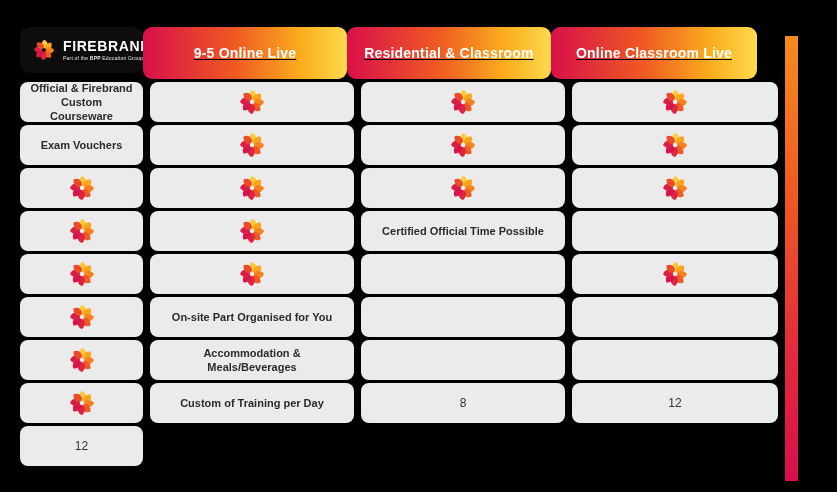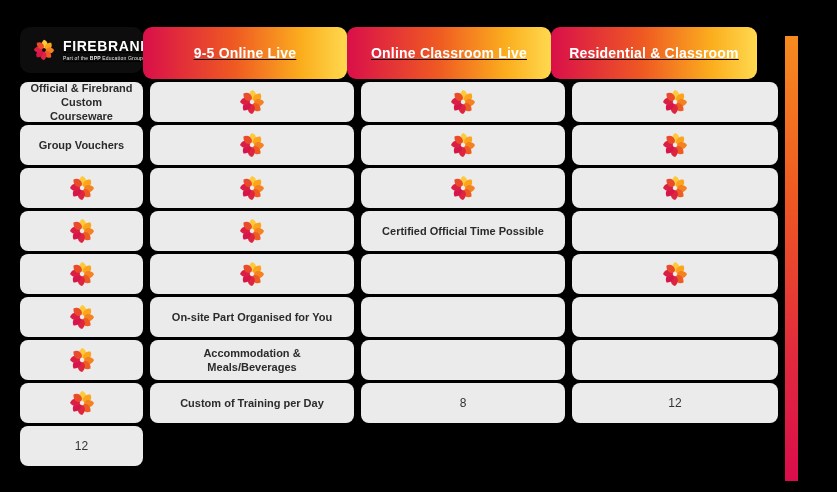--- a/index.html
+++ b/index.html
@@ -99,22 +99,22 @@
       <path fill="#E94B2B" transform="rotate(315)" d="M0 -12 C3.9 -10.7 5.3 -6.5 3.3 -3.4 C2.2 -1.9 0.1 -1.6 -1.3 -2.7 C-3.8 -5 -3.3 -9.4 0 -12 Z"></path>
     </g>
   </svg>
 </span>
       <span class="logo-text">
         <span class="brand-name">FIREBRAND</span>
         <span class="brand-tagline"><span>Part of the </span><b>BPP</b><span> Education Group</span></span>
       </span>
     </div>
     <div class="pill">9-5 Online Live</div>
+    <div class="pill">Residential &amp; Classroom</div>
     <div class="pill">Online Classroom Live</div>
-    <div class="pill">Residential &amp; Classroom</div>
   </div>
 
   <div class="grid">
     <div class="label-cell">Official &amp; Firebrand Custom Courseware</div>
     <div class="cell">
   <svg viewBox="-13 -13 26 26" aria-hidden="true">
     <g>
       <path fill="#FFC93C" transform="rotate(0)" d="M0 -12 C3.9 -10.7 5.3 -6.5 3.3 -3.4 C2.2 -1.9 0.1 -1.6 -1.3 -2.7 C-3.8 -5 -3.3 -9.4 0 -12 Z"></path>
       <path fill="#FBA51D" transform="rotate(45)" d="M0 -12 C3.9 -10.7 5.3 -6.5 3.3 -3.4 C2.2 -1.9 0.1 -1.6 -1.3 -2.7 C-3.8 -5 -3.3 -9.4 0 -12 Z"></path>
       <path fill="#F58220" transform="rotate(90)" d="M0 -12 C3.9 -10.7 5.3 -6.5 3.3 -3.4 C2.2 -1.9 0.1 -1.6 -1.3 -2.7 C-3.8 -5 -3.3 -9.4 0 -12 Z"></path>
@@ -148,21 +148,21 @@
       <path fill="#F58220" transform="rotate(90)" d="M0 -12 C3.9 -10.7 5.3 -6.5 3.3 -3.4 C2.2 -1.9 0.1 -1.6 -1.3 -2.7 C-3.8 -5 -3.3 -9.4 0 -12 Z"></path>
       <path fill="#EE5B23" transform="rotate(135)" d="M0 -12 C3.9 -10.7 5.3 -6.5 3.3 -3.4 C2.2 -1.9 0.1 -1.6 -1.3 -2.7 C-3.8 -5 -3.3 -9.4 0 -12 Z"></path>
       <path fill="#DE2540" transform="rotate(180)" d="M0 -12 C3.9 -10.7 5.3 -6.5 3.3 -3.4 C2.2 -1.9 0.1 -1.6 -1.3 -2.7 C-3.8 -5 -3.3 -9.4 0 -12 Z"></path>
       <path fill="#D6164B" transform="rotate(225)" d="M0 -12 C3.9 -10.7 5.3 -6.5 3.3 -3.4 C2.2 -1.9 0.1 -1.6 -1.3 -2.7 C-3.8 -5 -3.3 -9.4 0 -12 Z"></path>
       <path fill="#DB1F44" transform="rotate(270)" d="M0 -12 C3.9 -10.7 5.3 -6.5 3.3 -3.4 C2.2 -1.9 0.1 -1.6 -1.3 -2.7 C-3.8 -5 -3.3 -9.4 0 -12 Z"></path>
       <path fill="#E94B2B" transform="rotate(315)" d="M0 -12 C3.9 -10.7 5.3 -6.5 3.3 -3.4 C2.2 -1.9 0.1 -1.6 -1.3 -2.7 C-3.8 -5 -3.3 -9.4 0 -12 Z"></path>
     </g>
   </svg>
 </div>
 
-    <div class="label-cell">Group Vouchers</div>
+    <div class="label-cell">Exam Vouchers</div>
     <div class="cell">
   <svg viewBox="-13 -13 26 26" aria-hidden="true">
     <g>
       <path fill="#FFC93C" transform="rotate(0)" d="M0 -12 C3.9 -10.7 5.3 -6.5 3.3 -3.4 C2.2 -1.9 0.1 -1.6 -1.3 -2.7 C-3.8 -5 -3.3 -9.4 0 -12 Z"></path>
       <path fill="#FBA51D" transform="rotate(45)" d="M0 -12 C3.9 -10.7 5.3 -6.5 3.3 -3.4 C2.2 -1.9 0.1 -1.6 -1.3 -2.7 C-3.8 -5 -3.3 -9.4 0 -12 Z"></path>
       <path fill="#F58220" transform="rotate(90)" d="M0 -12 C3.9 -10.7 5.3 -6.5 3.3 -3.4 C2.2 -1.9 0.1 -1.6 -1.3 -2.7 C-3.8 -5 -3.3 -9.4 0 -12 Z"></path>
       <path fill="#EE5B23" transform="rotate(135)" d="M0 -12 C3.9 -10.7 5.3 -6.5 3.3 -3.4 C2.2 -1.9 0.1 -1.6 -1.3 -2.7 C-3.8 -5 -3.3 -9.4 0 -12 Z"></path>
       <path fill="#DE2540" transform="rotate(180)" d="M0 -12 C3.9 -10.7 5.3 -6.5 3.3 -3.4 C2.2 -1.9 0.1 -1.6 -1.3 -2.7 C-3.8 -5 -3.3 -9.4 0 -12 Z"></path>
       <path fill="#D6164B" transform="rotate(225)" d="M0 -12 C3.9 -10.7 5.3 -6.5 3.3 -3.4 C2.2 -1.9 0.1 -1.6 -1.3 -2.7 C-3.8 -5 -3.3 -9.4 0 -12 Z"></path>
       <path fill="#DB1F44" transform="rotate(270)" d="M0 -12 C3.9 -10.7 5.3 -6.5 3.3 -3.4 C2.2 -1.9 0.1 -1.6 -1.3 -2.7 C-3.8 -5 -3.3 -9.4 0 -12 Z"></path>

